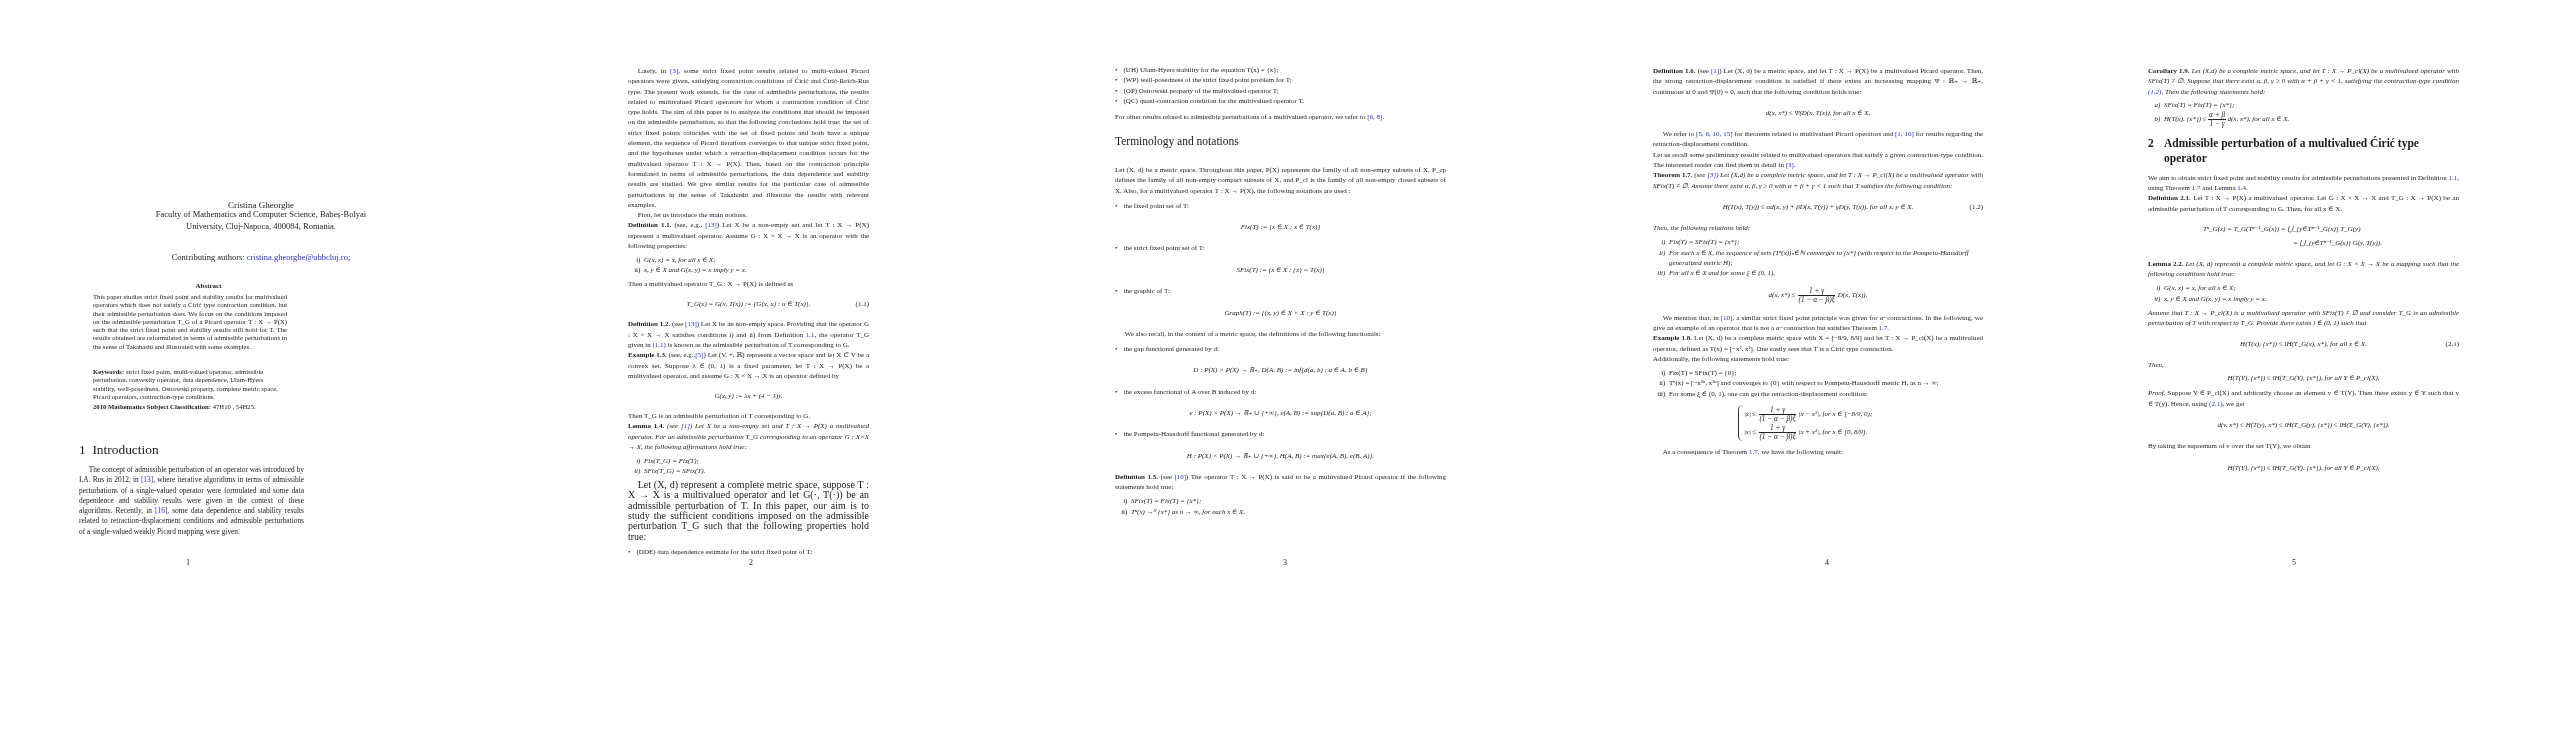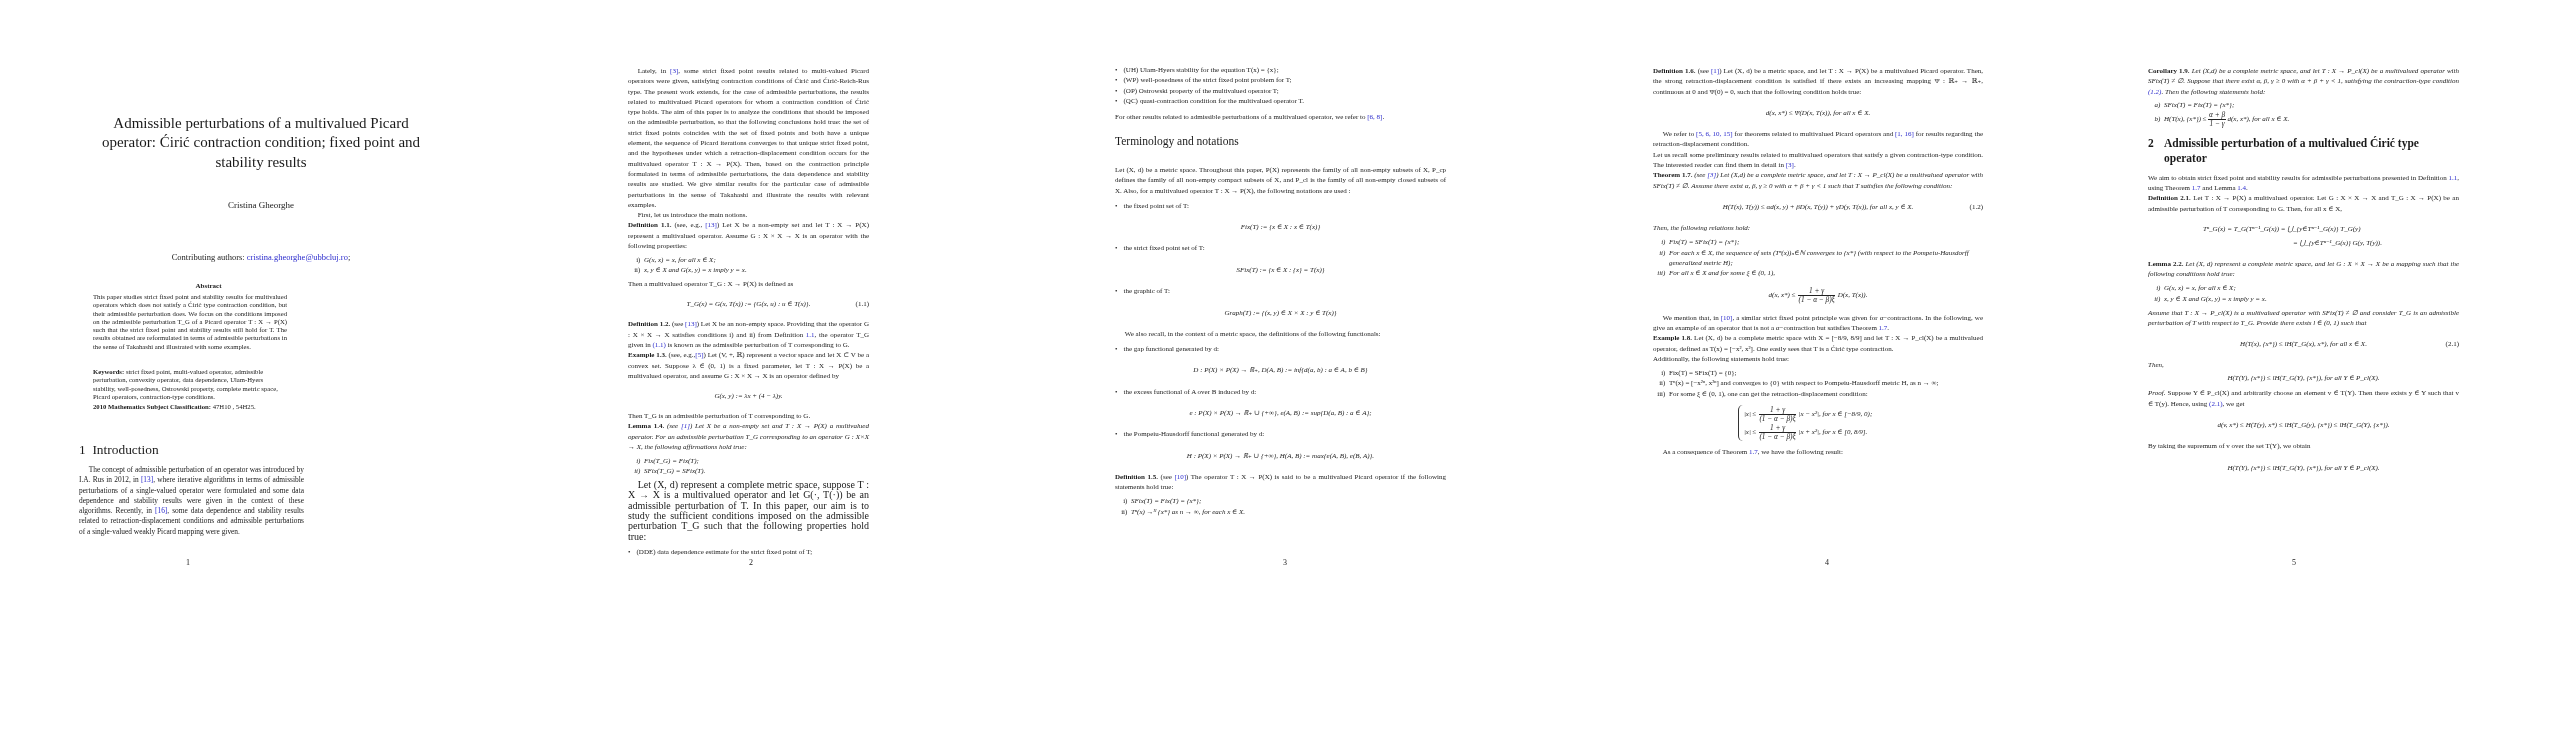--- a/index.html
+++ b/index.html
@@ -26,22 +26,25 @@
   .frac .num { border-bottom: 0.6px solid #222; padding: 0 1.2px; }
 </style>
 </head>
 <body>
 
 <div class="arxiv">
   <span>arXiv:2510.26896v1  [math.FA]  30 Oct 2025</span>
 </div>
 
 <div class="page" style="left:0;">
-  <div style="position:absolute; left:97px; top:114px; width:328px; text-align:center; font-size:15px; line-height:19.4px; font-weight:normal;">Admissible perturbations of a multivalued Picard operator: Ćirić contraction condition; fixed point and stability results</div>
   <div style="position:absolute; left:97px; top:200px; width:328px; text-align:center; font-size:9px;">Cristina Gheorghe</div>
+  <div style="position:absolute; left:97px; top:208px; width:328px; text-align:center; font-size:8.5px; line-height:12px;">
+    <div>Faculty of Mathematics and Computer Science, Babeș-Bolyai</div>
+    <div>University,  Cluj-Napoca, 400084, Romania.</div>
+  </div>
   <div style="position:absolute; left:97px; top:252px; width:328px; text-align:center; font-size:8.5px;">
     <span>Contributing authors: </span><span class="link">cristina.gheorghe@ubbcluj.ro</span><span>;</span>
   </div>
   <div style="position:absolute; left:93px; top:282px; width:231px; text-align:center; font-size:7px; font-weight:bold;">Abstract</div>
   <div class="small" style="position:absolute; left:93px; top:293px; width:194px; text-align:justify;">This paper studies strict fixed point and stability results for multivalued operators which does not satisfy a Ćirić type contraction condition, but their admissible perturbation does. We focus on the conditions imposed on the admissible perturbation T_G of a Picard operator T : X → P(X) such that the strict fixed point and stability results still hold for T. The results obtained are reformulated in terms of admissible perturbations in the sense of Takahashi and illustrated with some examples.</div>
   <div class="small" style="position:absolute; left:93px; top:368px; width:194px;">
     <span class="b">Keywords:</span><span> strict fixed point, multi-valued operator, admissible perturbation, convexity operator, data dependence, Ulam-Hyers stability, well-posedness, Ostrowski property, complete metric space, Picard operators, contraction-type conditions.</span>
   </div>
   <div class="small" style="position:absolute; left:93px; top:403px; width:194px;">
     <span class="b">2010 Mathematics Subject Classification:</span><span> 47H10 , 54H25.</span>

